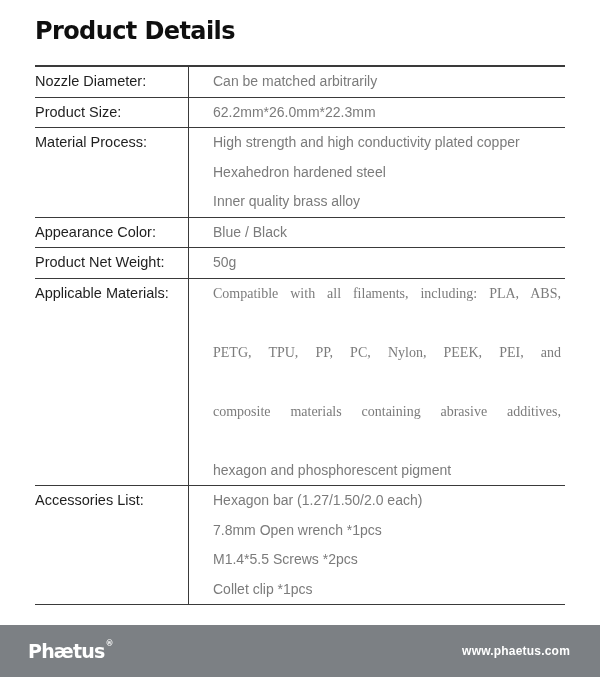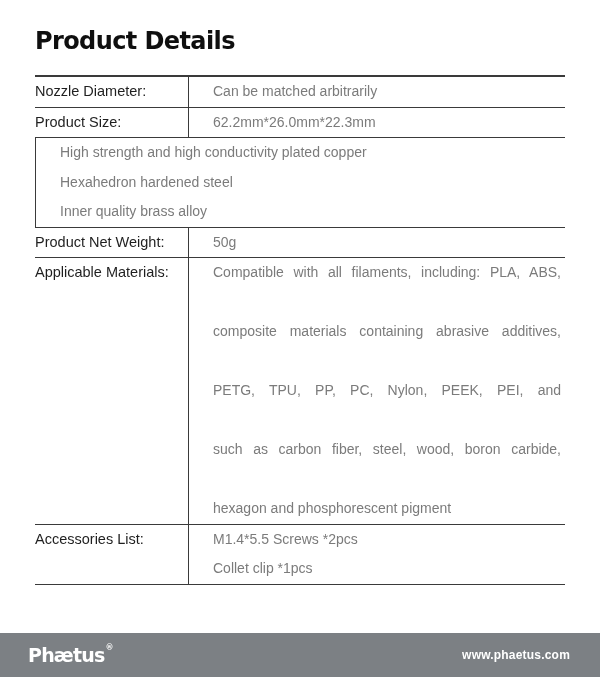--- a/index.html
+++ b/index.html
@@ -15,21 +15,21 @@
   body{
     background:#ffffff;
     font-family:"Liberation Sans", sans-serif;
     position:relative;
     overflow:hidden;
   }
   .content{
     padding:0 35px;
   }
   .page-title{
-    margin-top:27px;
+    margin-top:17px;
     font-family:"DejaVu Sans", sans-serif;
     font-size:24px;
     font-weight:800;
     letter-spacing:-0.6px;
     color:var(--title-color);
   }
   .spec-table{
     margin-top:20px;
     border-top:2px solid var(--border-color);
   }
@@ -51,33 +51,34 @@
     padding-left:24px;
     padding-right:4px;
     font-size:14px;
     color:var(--value-color);
   }
   .values .line{
     line-height:29.5px;
   }
   .line.justified{
     text-align:justify;
+    font-family:Liberation Serif, serif;
   }
   .line.justified::after{
     content:"";
     display:inline-block;
     width:100%;
     height:0;
   }
   .footer-bar{
     position:absolute;
     left:0;
     bottom:0;
     width:600px;
-    height:44px;
+    height:52px;
     background:var(--footer-bg);
     display:flex;
     align-items:center;
     justify-content:space-between;
     padding:0 30px 0 28px;
   }
   .logo{
     color:var(--footer-text);
     font-family:"DejaVu Sans", sans-serif;
     font-weight:bold;
@@ -114,49 +115,57 @@
   </div>
 
   <div class="row">
     <div class="label">Product Size:</div>
     <div class="values">
           <div class="line">62.2mm*26.0mm*22.3mm</div>
         </div>
   </div>
 
   <div class="row">
+    <div class="label">Material Process:</div>
     <div class="values">
           <div class="line">High strength and high conductivity plated copper</div>
           <div class="line">Hexahedron hardened steel</div>
           <div class="line">Inner quality brass alloy</div>
         </div>
   </div>
 
+  <div class="row">
+    <div class="label">Appearance Color:</div>
+    <div class="values">
+          <div class="line">Blue / Black</div>
+        </div>
+  </div>
 
   <div class="row">
     <div class="label">Product Net Weight:</div>
     <div class="values">
           <div class="line">50g</div>
         </div>
   </div>
 
   <div class="row">
     <div class="label">Applicable Materials:</div>
     <div class="values">
           <div class="line justified">Compatible with all filaments, including: PLA, ABS,</div>
+          <div class="line justified">PETG, TPU, PP, PC, Nylon, PEEK, PEI, and</div>
           <div class="line justified">composite materials containing abrasive additives,</div>
-          <div class="line justified">PETG, TPU, PP, PC, Nylon, PEEK, PEI, and</div>
-          <div class="line justified">such as carbon fiber, steel, wood, boron carbide,</div>
           <div class="line">hexagon and phosphorescent pigment</div>
         </div>
   </div>
 
   <div class="row">
     <div class="label">Accessories List:</div>
     <div class="values">
+          <div class="line">Hexagon bar (1.27/1.50/2.0 each)</div>
+          <div class="line">7.8mm Open wrench *1pcs</div>
           <div class="line">M1.4*5.5 Screws *2pcs</div>
           <div class="line">Collet clip *1pcs</div>
         </div>
   </div>
 </div>
 </div>
 
 <div class="footer-bar">
   <div class="logo"><span>Phætus</span><sup>®</sup></div>
   <div class="website">www.phaetus.com</div>

